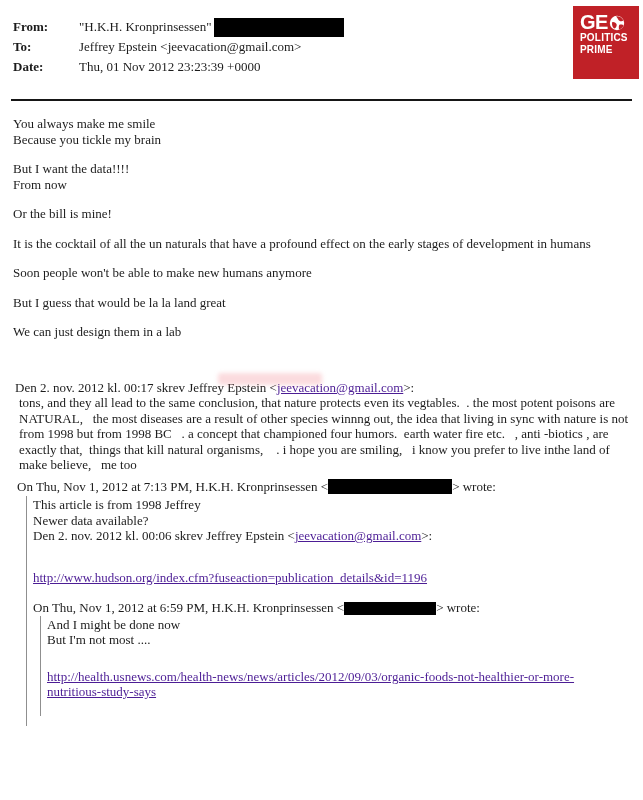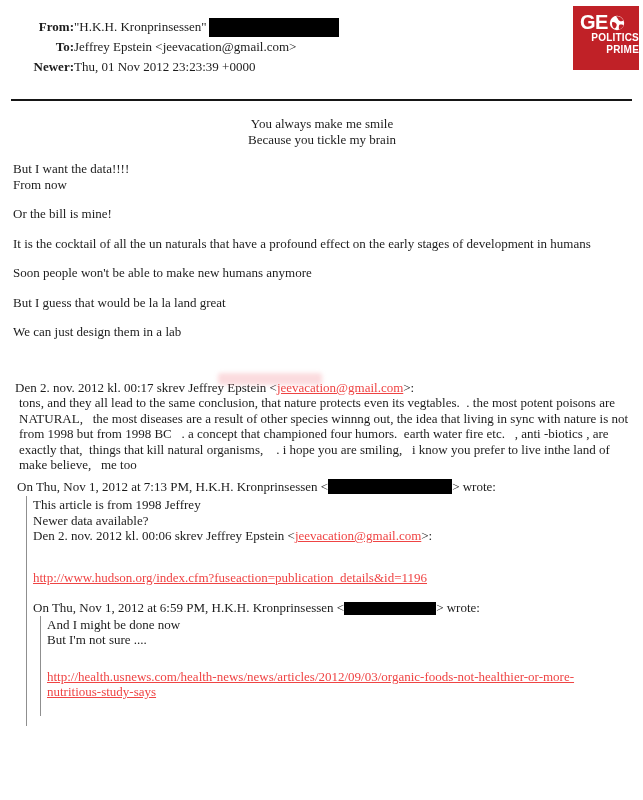--- a/index.html
+++ b/index.html
@@ -7,55 +7,54 @@
     width:643px;height:800px;
     background:#ffffff;
     font-family:"Liberation Serif", serif;
     font-size:13px;line-height:15.5px;color:#1c1c1c;
     position:relative;overflow:hidden;
   }
   .page{padding:17px 12px 0 13px;}
 
   
   .hdr-row{display:flex;line-height:20px;}
-  .hdr-label{width:61px;text-align:right;font-weight:bold;flex:none;}
+  .hdr-label{width:61px;text-align:left;font-weight:bold;flex:none;margin-right:5px;}
   .hdr-value{white-space:nowrap;}
   .redact{display:inline-block;background:#000;vertical-align:middle;}
   .redact.r1{width:130px;height:19px;margin-left:2px;margin-top:-2px;}
   .redact.r2{width:124px;height:15px;margin-top:-2px;}
   .redact.r3{width:92px;height:13px;margin-top:-2px;}
 
   .rule{border:none;border-top:2px solid #161616;margin:22px 0 0 -2px;width:621px;}
 
   
   .para{margin:14px 0 0 0;}
-  .para.first{margin-top:15px;text-align:center;}
+  .para.first{margin-top:15px;}
 
   .intro-00-17{margin-top:40px;margin-left:2px;}
   .tons{margin-left:6px;width:612px;white-space:pre-wrap;}
   .onthu1{margin-top:6px;margin-left:4px;}
 
   blockquote{font-size:13px;}
   .bq1{margin:2px 0 0 13px;border-left:1px solid #8f8f8f;padding:1px 0 10px 6px;}
   .bq2{margin:0 0 0 7px;border-left:1px solid #8f8f8f;padding:1px 0 16px 6px;}
   .gap15{margin-top:15px;}
   .gap17{}
   .gap21{margin-top:21px;}
   .gap26{margin-top:26px;}
 
-  a.mail-link, a.url-link{color:#ef4444;text-decoration:underline;cursor:pointer;}
+  a.mail-link, a.url-link{color:#4c1d95;text-decoration:underline;cursor:pointer;}
   .url-wrap{width:556px;word-wrap:break-word;overflow-wrap:break-word;}
 
   
   .logo{
-    position:absolute;top:6px;right:4px;width:66px;height:64px;
+    position:absolute;top:6px;right:4px;width:66px;height:73px;
     background:#c02127;color:#fff;box-sizing:border-box;
     font-family:"Liberation Sans", sans-serif;font-weight:bold;
     padding:7px 0 0 7px;
-    text-align:right;
   }
   .logo-geo{font-size:20px;line-height:19px;display:flex;align-items:center;letter-spacing:-0.5px;}
   .logo-geo svg{margin-left:1px;margin-top:1px;}
   .logo-sub{font-size:10px;line-height:12px;letter-spacing:0.2px;}
 
   .watermark{
     position:absolute;left:218px;top:373px;width:104px;height:12px;
     background:rgba(242,125,135,0.28);filter:blur(2px);border-radius:3px;
   }
 </style>
@@ -67,21 +66,21 @@
   <div>
     <div class="hdr-row">
       <span class="hdr-label">From:</span>
       <span class="hdr-value"><span>"H.K.H. Kronprinsessen"</span><span class="redact r1"></span></span>
     </div>
     <div class="hdr-row">
       <span class="hdr-label">To:</span>
       <span class="hdr-value">Jeffrey Epstein &lt;jeevacation@gmail.com&gt;</span>
     </div>
     <div class="hdr-row">
-      <span class="hdr-label">Newer:</span>
+      <span class="hdr-label">Date:</span>
       <span class="hdr-value">Thu, 01 Nov 2012 23:23:39 +0000</span>
     </div>
   </div>
 
   <hr class="rule">
 
   <div>
     <div class="para first">
       <div>You always make me smile</div>
       <div>Because you tickle my brain</div>
@@ -118,21 +117,21 @@
     <div>Newer data available?</div>
 
     <div class="gap17"><span>Den 2. nov. 2012 kl. 00:06 skrev Jeffrey Epstein &lt;</span><a class="mail-link">jeevacation@gmail.com</a><span>&gt;:</span></div>
 
     <div class="gap26"><a class="url-link">http://www.hudson.org/index.cfm?fuseaction=publication_details&amp;id=1196</a></div>
 
     <div class="gap15"><span>On Thu, Nov 1, 2012 at 6:59 PM, H.K.H. Kronprinsessen &lt;</span><span class="redact r3"></span><span>&gt; wrote:</span></div>
 
     <blockquote class="bq2">
       <div>And I might be done now</div>
-      <div>But I'm not sure ....</div>
+      <div>But I'm not most ....</div>
 
 
       <div class="gap21 url-wrap"><a class="url-link">http://health.usnews.com/health-news/news/articles/2012/09/03/organic-foods-not-healthier-or-more-nutritious-study-says</a></div>
     </blockquote>
   </blockquote>
 
 </div>
 
 <div class="watermark"></div>
 

